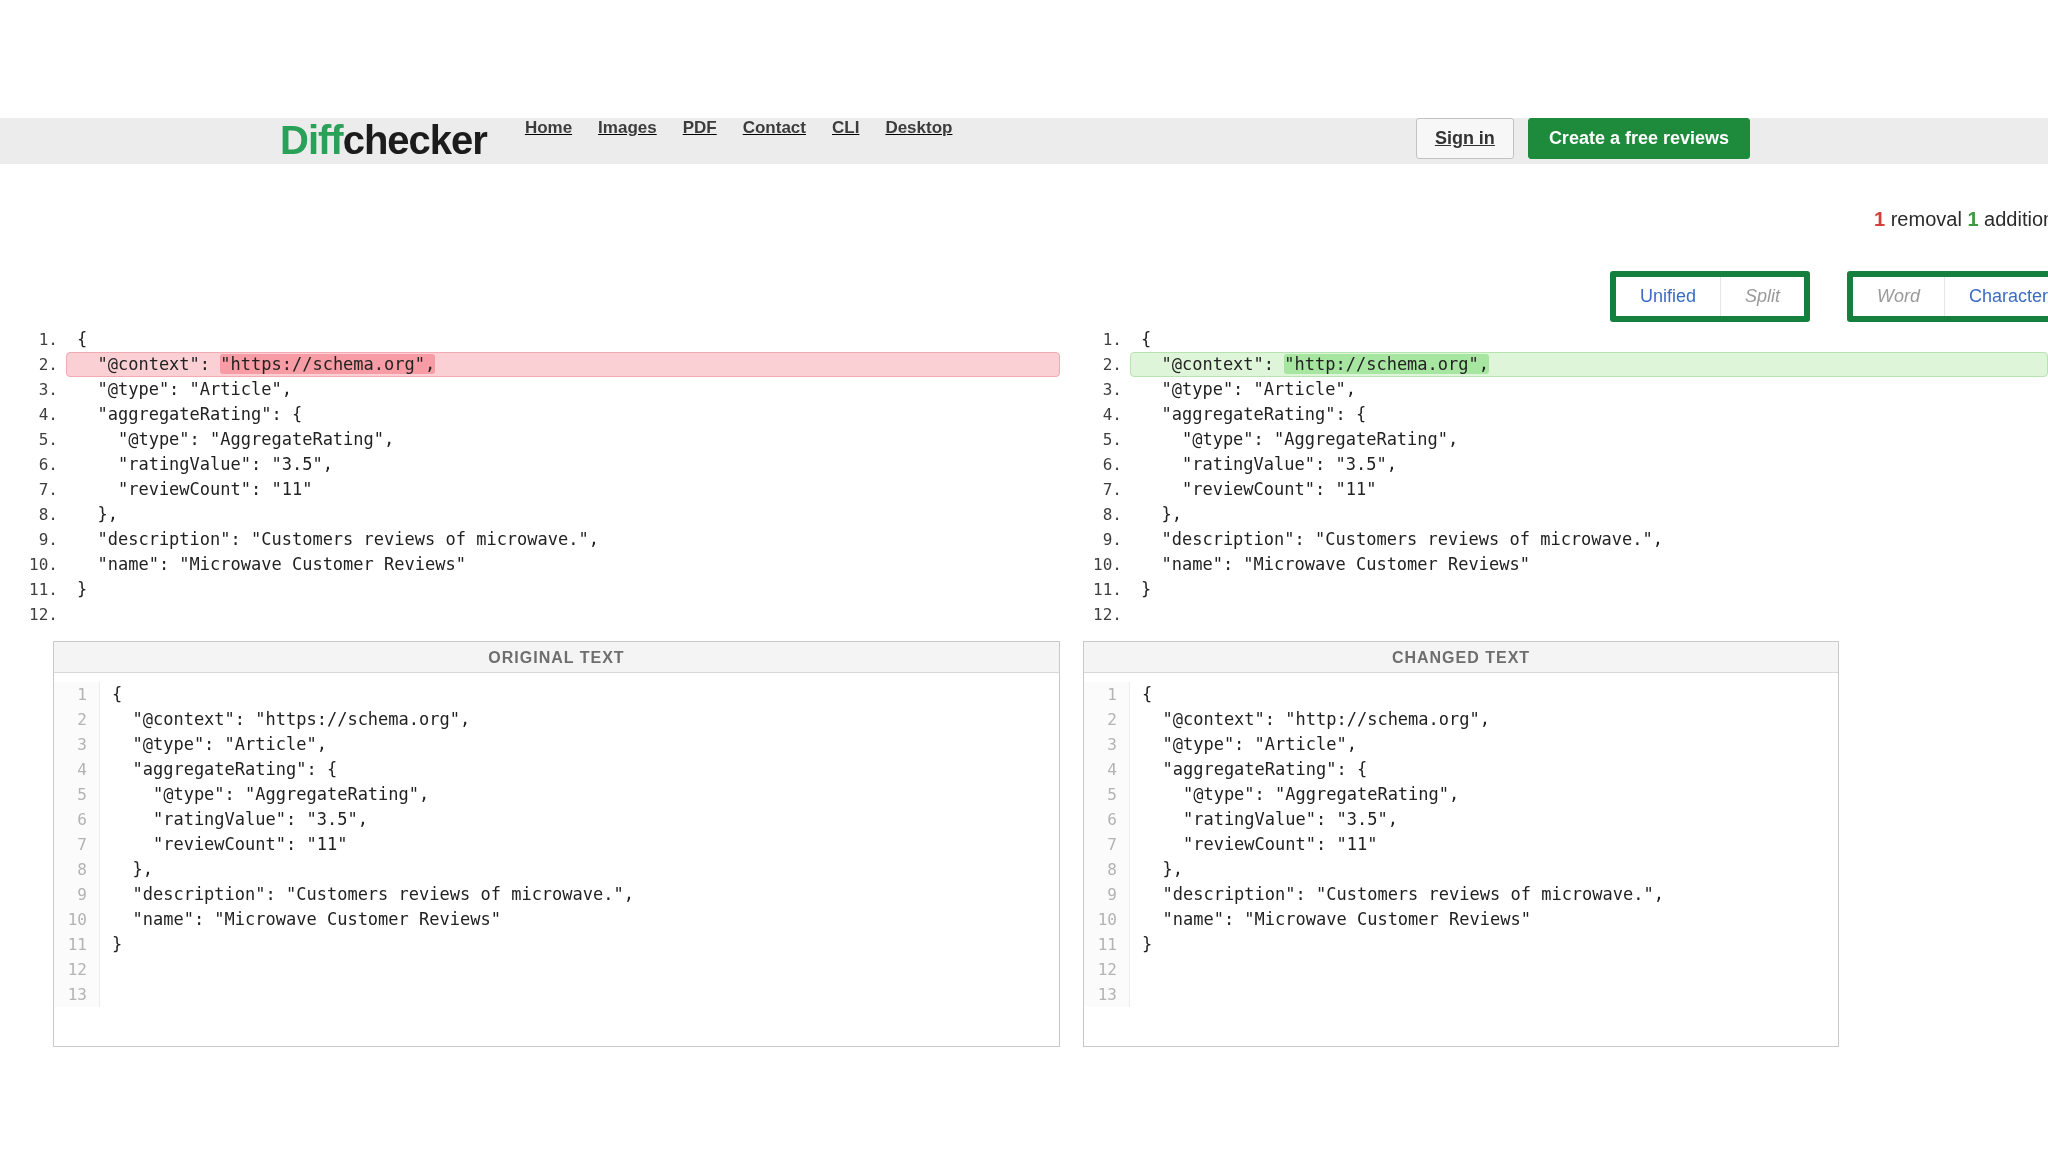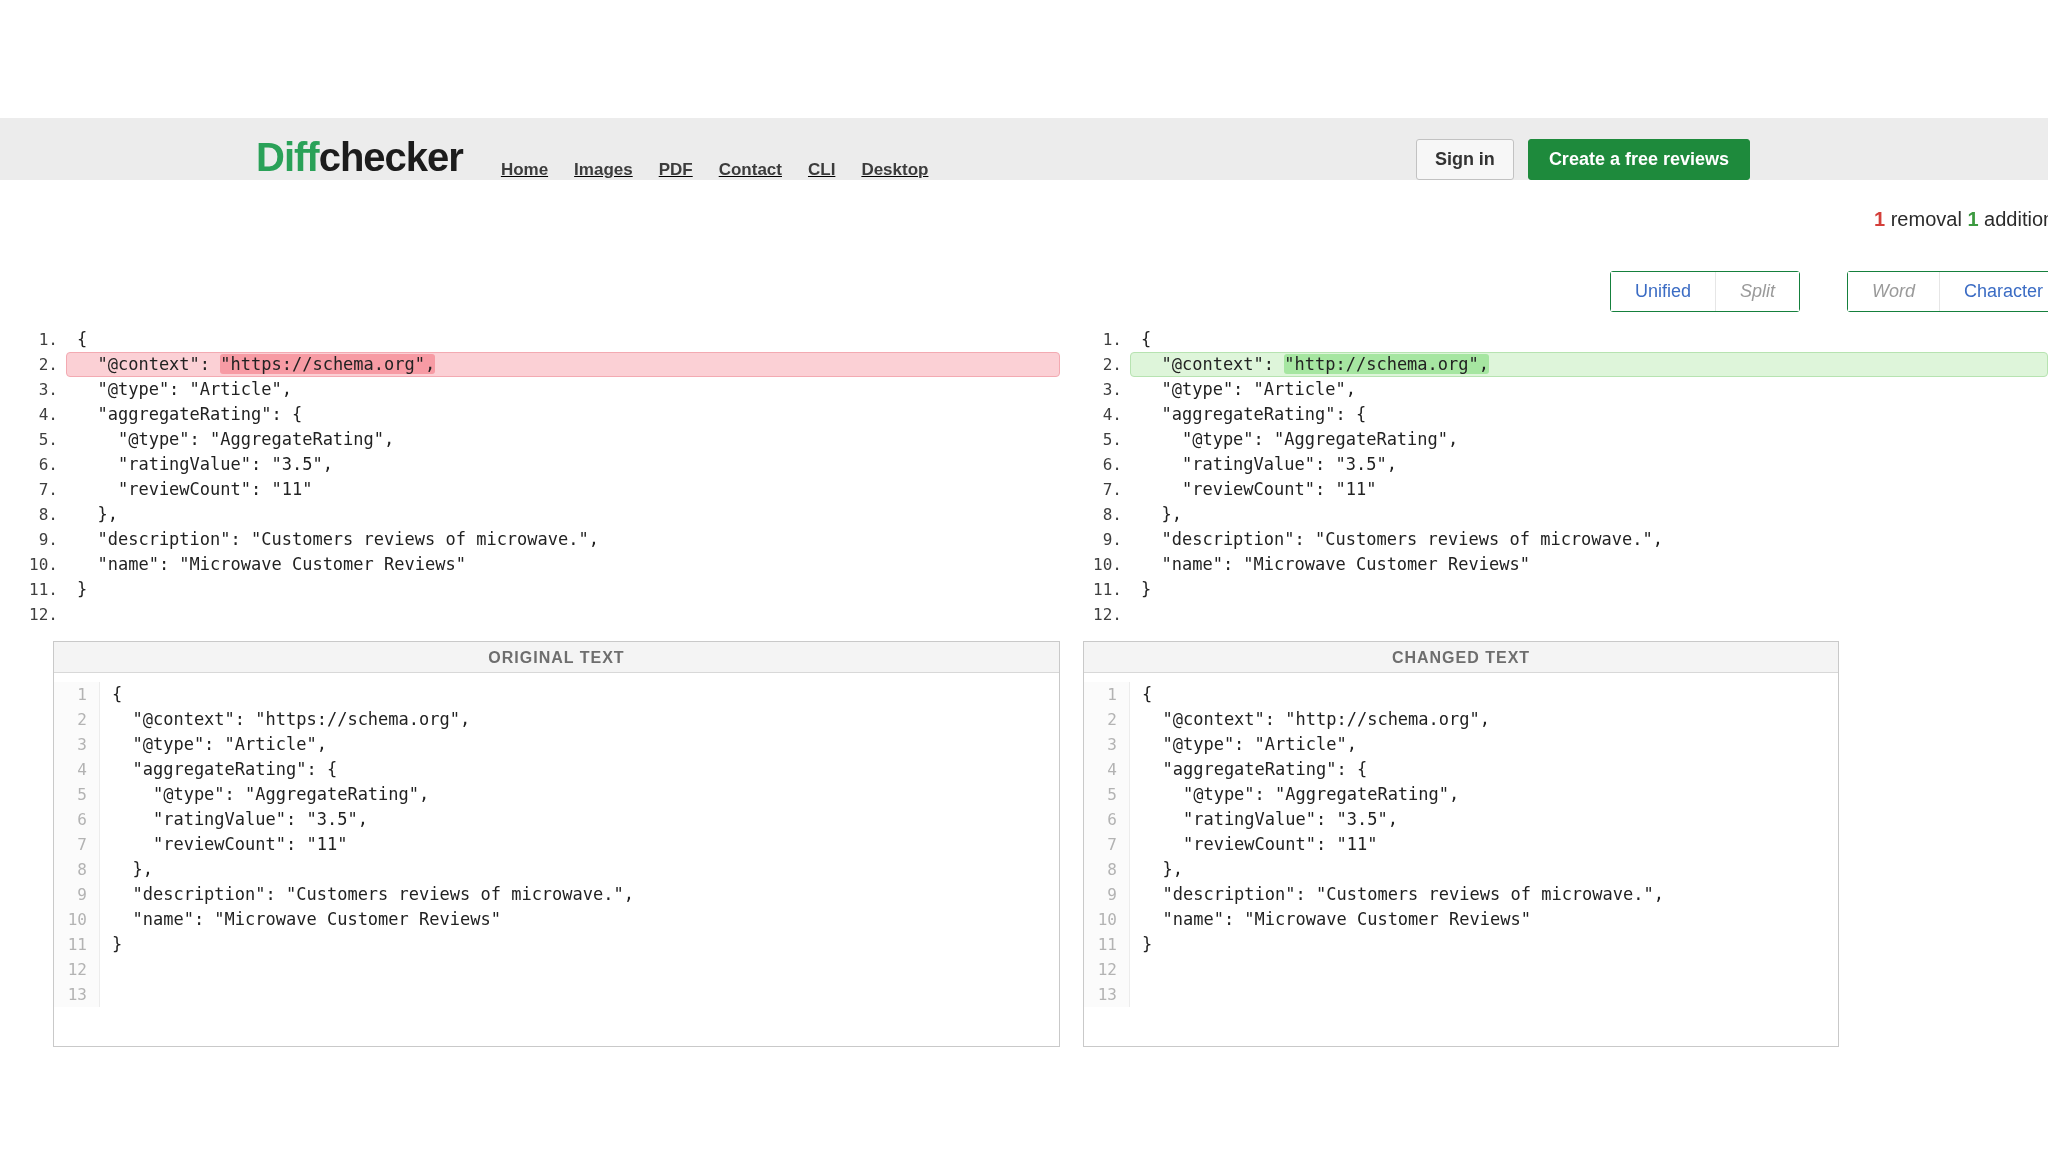--- a/index.html
+++ b/index.html
@@ -7,46 +7,46 @@
   body {
     font-family:"Liberation Sans", sans-serif;
     background:#ffffff;
     position:relative;
     overflow:hidden;
   }
   button { font-family:inherit; cursor:pointer; }
 
   
   .topbar {
-    position:absolute; top:118px; left:0; width:2048px; height:62px;
-    background:#ececec; display:flex; align-items:flex-end;
+    position:absolute; top:118px; left:0; width:2048px; height:46px;
+    background:#ececec; display:flex; align-items:flex-start;padding-left:24px;
   }
   .logo { margin-left:256px; font-size:40px; font-weight:bold; letter-spacing:-1px; cursor:pointer; white-space:nowrap; }
   .logo-diff { color:var(--brand-green,#2aa158); }
   .logo-checker { color:#1c1c1c; }
   nav { display:flex; gap:26px; margin-left:38px;text-decoration:underline; }
   nav a { font-size:17px; font-weight:600; color:#3c3c3c; text-decoration:none; cursor:pointer; }
   .header-actions { margin-left:auto; margin-right:298px; display:flex; gap:14px; align-items:center; }
   .signin {
     background:#f7f7f7; border:1px solid #c2c2c2; border-radius:3px;
-    padding:9px 18px; font-size:18px; font-weight:bold; color:#333;
+    padding:9px 18px; font-size:18px; font-weight:bold; color:#333;text-decoration:underline;
   }
   .create {
     background:var(--button-green,#1e8a3c); border:1px solid var(--button-green,#1e8a3c);
     border-radius:3px; padding:9px 20px; font-size:18px; font-weight:bold; color:#fff;
   }
 
   
   .summary { position:absolute; top:208px; left:1874px; font-size:20px; color:#2b2b2b; white-space:nowrap; }
   .summary .cnt { font-weight:bold; }
   .summary .rem { color:var(--removal-red,#d43f3a); }
   .summary .add { color:var(--addition-green,#3c9a40); }
 
   
-  .btn-group { position:absolute; top:271px; display:flex; border:1px solid #15803d; border-radius:3px; background:#fff; white-space:nowrap; }
+  .btn-group { position:absolute; top:271px; display:flex; border:6px solid #15803d; border-radius:3px; background:#fff; white-space:nowrap; }
   .group-view { left:1610px; }
   .group-gran { left:1847px; }
   .seg { background:#fff; border:none; padding:9px 24px; font-size:18px; }
   .seg + .seg { border-left:1px solid #e6e6e6; }
   .seg.link { color:var(--link-blue,#3b6cc4); }
   .seg.current { color:#9a9a9a;font-style:italic; }
 
   
   .diff-pane {
     position:absolute; top:327px;

